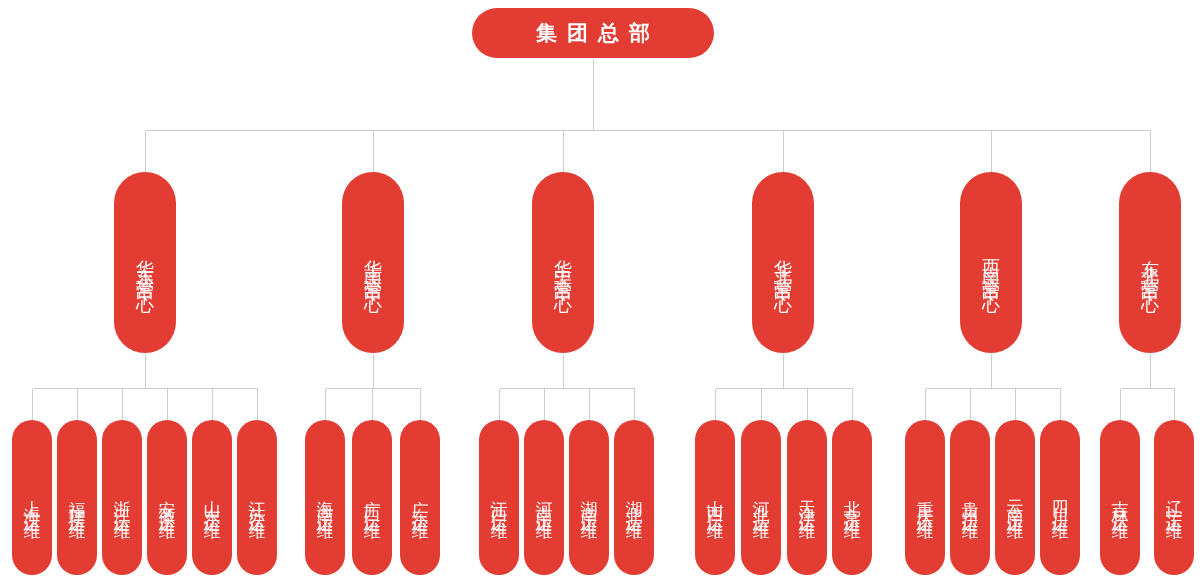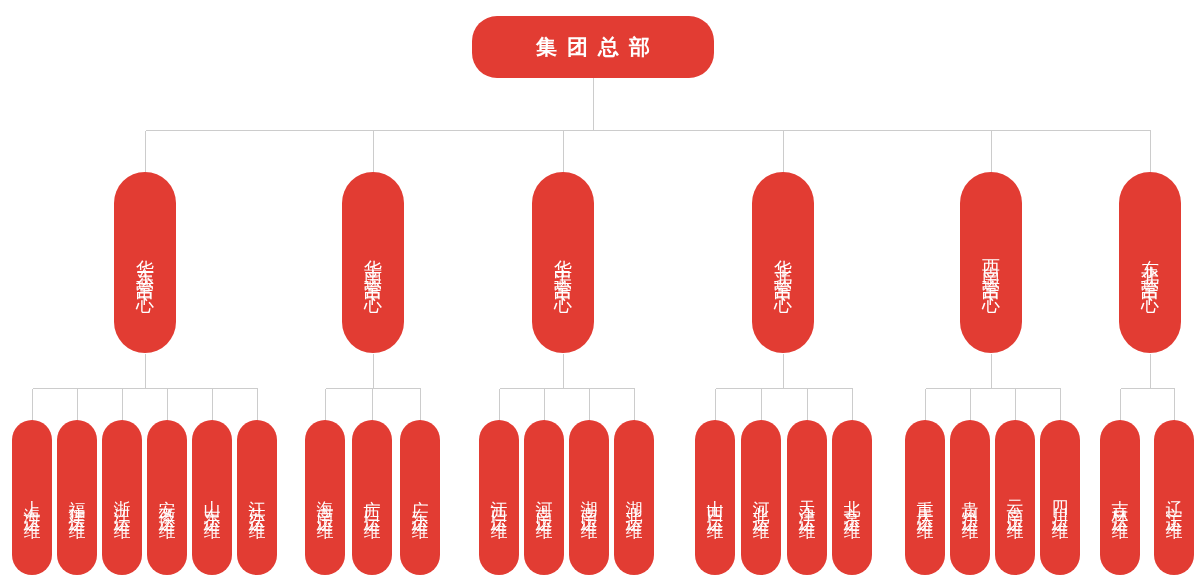--- a/index.html
+++ b/index.html
@@ -25,23 +25,23 @@
     background: var(--node, #e23c33);
     color: var(--txt, #ffffff);
     display: flex;
     align-items: center;
     justify-content: center;
     box-sizing: border-box;
     white-space: nowrap;
   }
   .root {
     left: 472px;
-    top: 16px;
+    top: 8px;
     width: 242px;
-    height: 62px;
+    height: 50px;
     border-radius: 25px;
     font-size: 21px;
     font-weight: bold;
     letter-spacing: 10px;
     padding-left: 10px; 
   }
   .branch {
     top: 172px;
     width: 62px;
     height: 181px;

